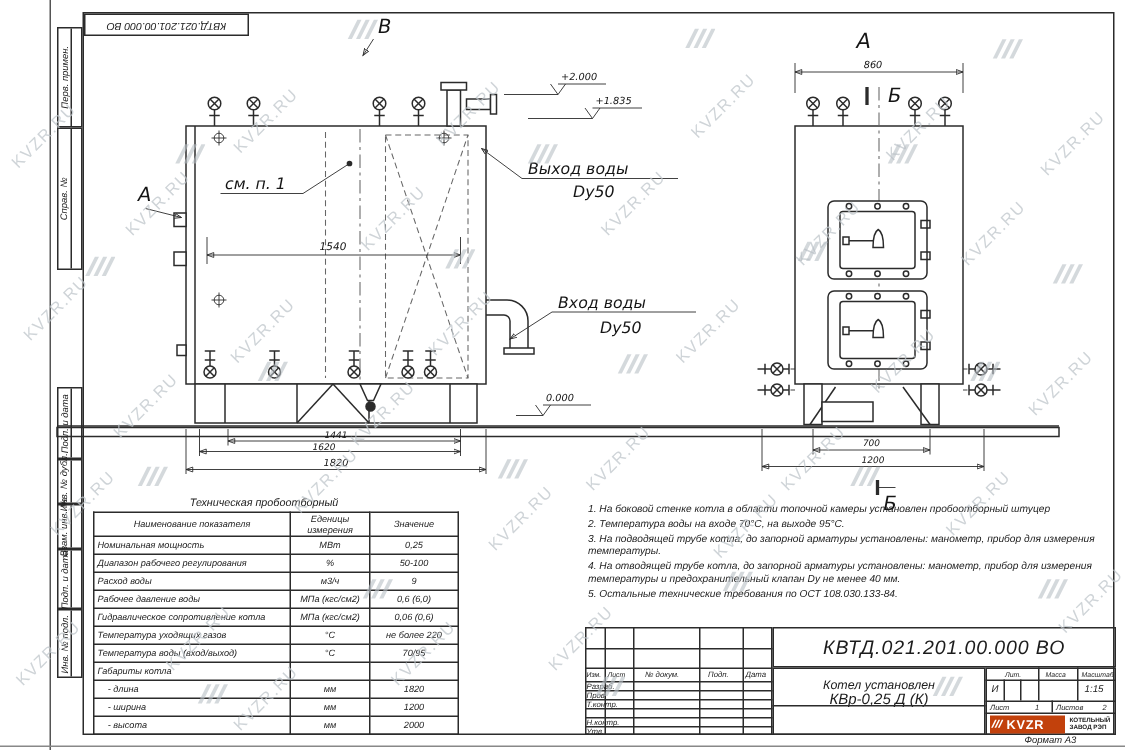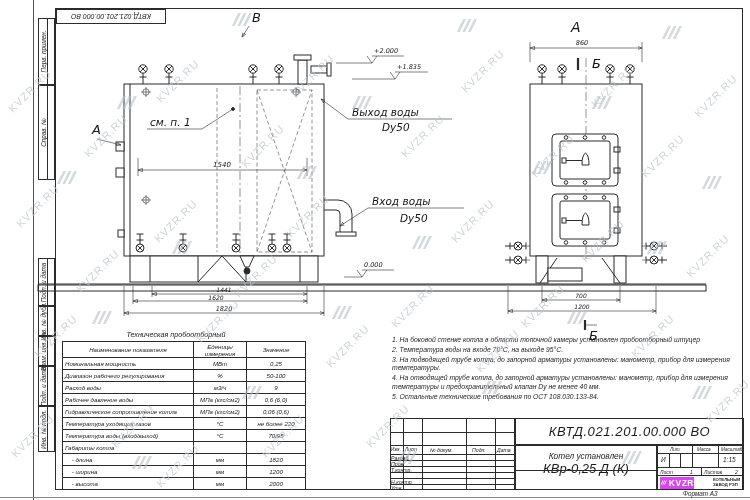--- a/index.html
+++ b/index.html
@@ -50,23 +50,23 @@
   
   .tb{position:absolute;left:390px;top:418px;width:354px;height:72px;z-index:6;font-style:italic;color:#1c1c1c;}
   .tb .bx{position:absolute;box-sizing:border-box;border:1px solid #2b2b2b;}
   .tb .vl{position:absolute;border-left:.8px solid #2b2b2b;width:0;}
   .tb .hl{position:absolute;border-top:.8px solid #2b2b2b;height:0;}
   .tb .lab{position:absolute;font-size:5.2px;white-space:nowrap;}
   .desig{left:125px;top:0;width:229px;height:27px;display:flex;align-items:center;justify-content:center;
          font-size:13px;letter-spacing:.6px;}
   .namecell{left:125px;top:27px;width:142px;height:45px;text-align:center;}
   .namecell .l1{margin-top:5px;font-size:8.3px;}
-  .namecell .l2{font-size:13px;}
+  .namecell .l2{font-size:10px;}
   .logo-row{position:absolute;left:267px;top:57px;width:87px;height:15px;}
-  .logo-black{position:absolute;left:3px;top:1.5px;width:34px;height:12px;background:#d946ef;color:#fff;
+  .logo-black{position:absolute;left:3px;top:1.5px;width:50px;height:12px;background:#c2410c;color:#fff;
               display:flex;align-items:center;font-style:normal;
               font-weight:bold;font-size:8.5px;letter-spacing:.5px;gap:2px;}
   .logo-txt{position:absolute;left:56px;top:2px;font-size:4.2px;font-weight:bold;line-height:1.25;font-style:normal;color:#222;}
   .fmt{position:absolute;left:683px;top:490px;font-size:6.3px;font-style:italic;color:#222;z-index:6;}
 </style>
 </head>
 <body>
 
 <div class="sheet">
 

